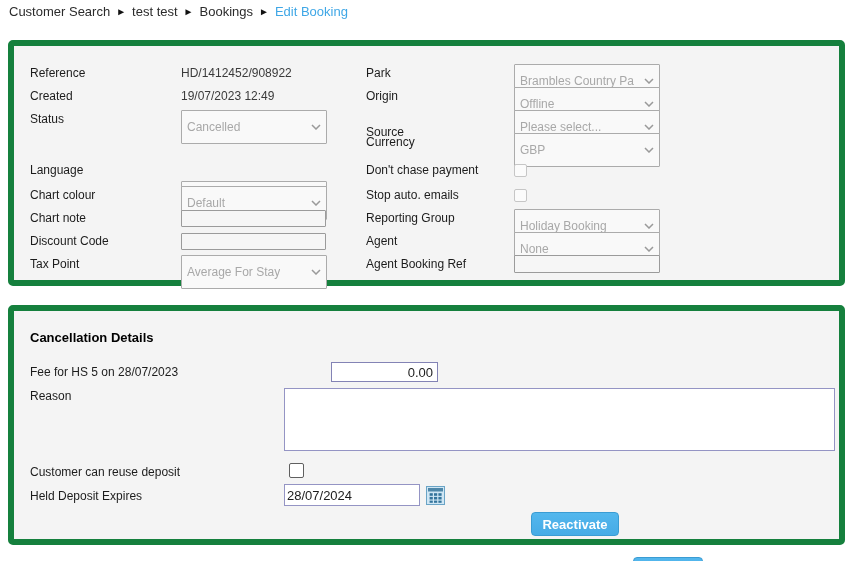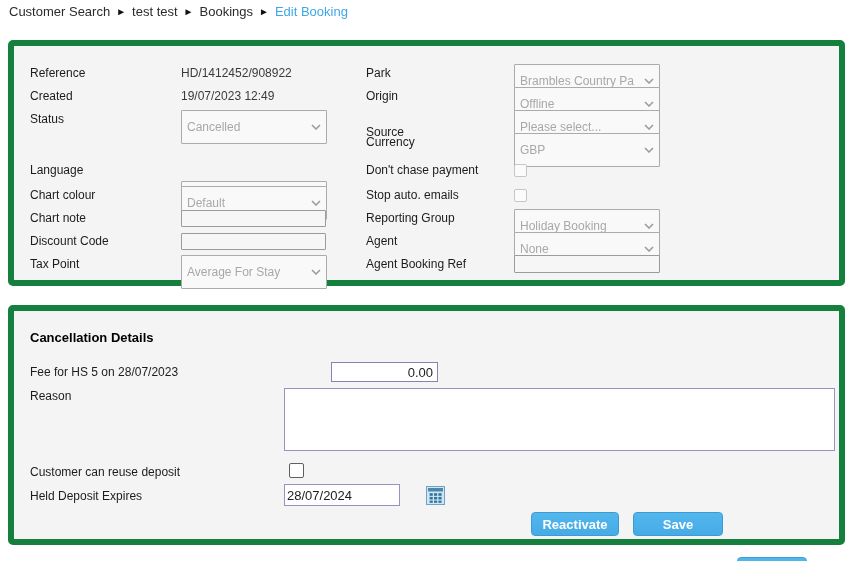--- a/index.html
+++ b/index.html
@@ -29,21 +29,21 @@
 
   
   .cb-dis{position:absolute;width:13px;height:13px;box-sizing:border-box;border:1px solid #c6c6c6;background:#fbfbfb;border-radius:2px;}
   .cb-en{position:absolute;width:15px;height:15px;box-sizing:border-box;border:1px solid #5f5f5f;background:#ffffff;border-radius:2px;cursor:pointer;}
 
   
   .panel-title{position:absolute;left:16px;top:19px;font-size:13px;font-weight:bold;color:#000000;}
   .inp{position:absolute;box-sizing:border-box;border:1px solid #9494c4;background:#ffffff;font-family:"Liberation Sans",sans-serif;font-size:13px;color:#1c1c1c;}
   #fee-input{left:270px;top:51px;width:107px;height:20px;text-align:right;padding-right:4px;border-color:#8383b5;margin-left:47px;}
   #reason-textarea{left:270px;top:77px;width:551px;height:63px;resize:none;}
-  #deposit-date-input{left:270px;top:173px;width:116px;height:22px;}
+  #deposit-date-input{left:270px;top:173px;width:136px;height:22px;}
   .cal-btn{position:absolute;left:412px;top:175px;width:19px;height:19px;padding:0;border:0;background:transparent;cursor:pointer;line-height:0;}
 
   
   .btn-row{position:absolute;left:517px;top:201px;display:flex;gap:14px;}
   .btn{height:24px;box-sizing:border-box;border:1px solid #3a9cd3;border-radius:4px;background:linear-gradient(#53b7ed,#46abe6);color:#ffffff;font-family:"Liberation Sans",sans-serif;font-size:13px;font-weight:bold;cursor:pointer;padding:0;}
   #btn-reactivate{width:88px;}
   #btn-save{width:90px;}
   #btn-cancel{width:70px;margin-top:45px;}
 </style>
 </head>
@@ -212,17 +212,16 @@
           <rect x="12.4" y="10.9" width="3.2" height="2.6"></rect>
         <rect x="3.6" y="14.6" width="3.2" height="2.2"></rect>
           <rect x="8.0" y="14.6" width="3.2" height="2.2"></rect>
           <rect x="12.4" y="14.6" width="3.2" height="2.2"></rect>
       </g>
     </svg>
   </button>
 
   <div class="btn-row">
     <button class="btn" id="btn-reactivate">Reactivate</button>
-    <button class="btn" id="btn-save">Save</button>
     <button class="btn" id="btn-cancel">Cancel</button>
   </div>
 
 </div>
 
 </body></html>

